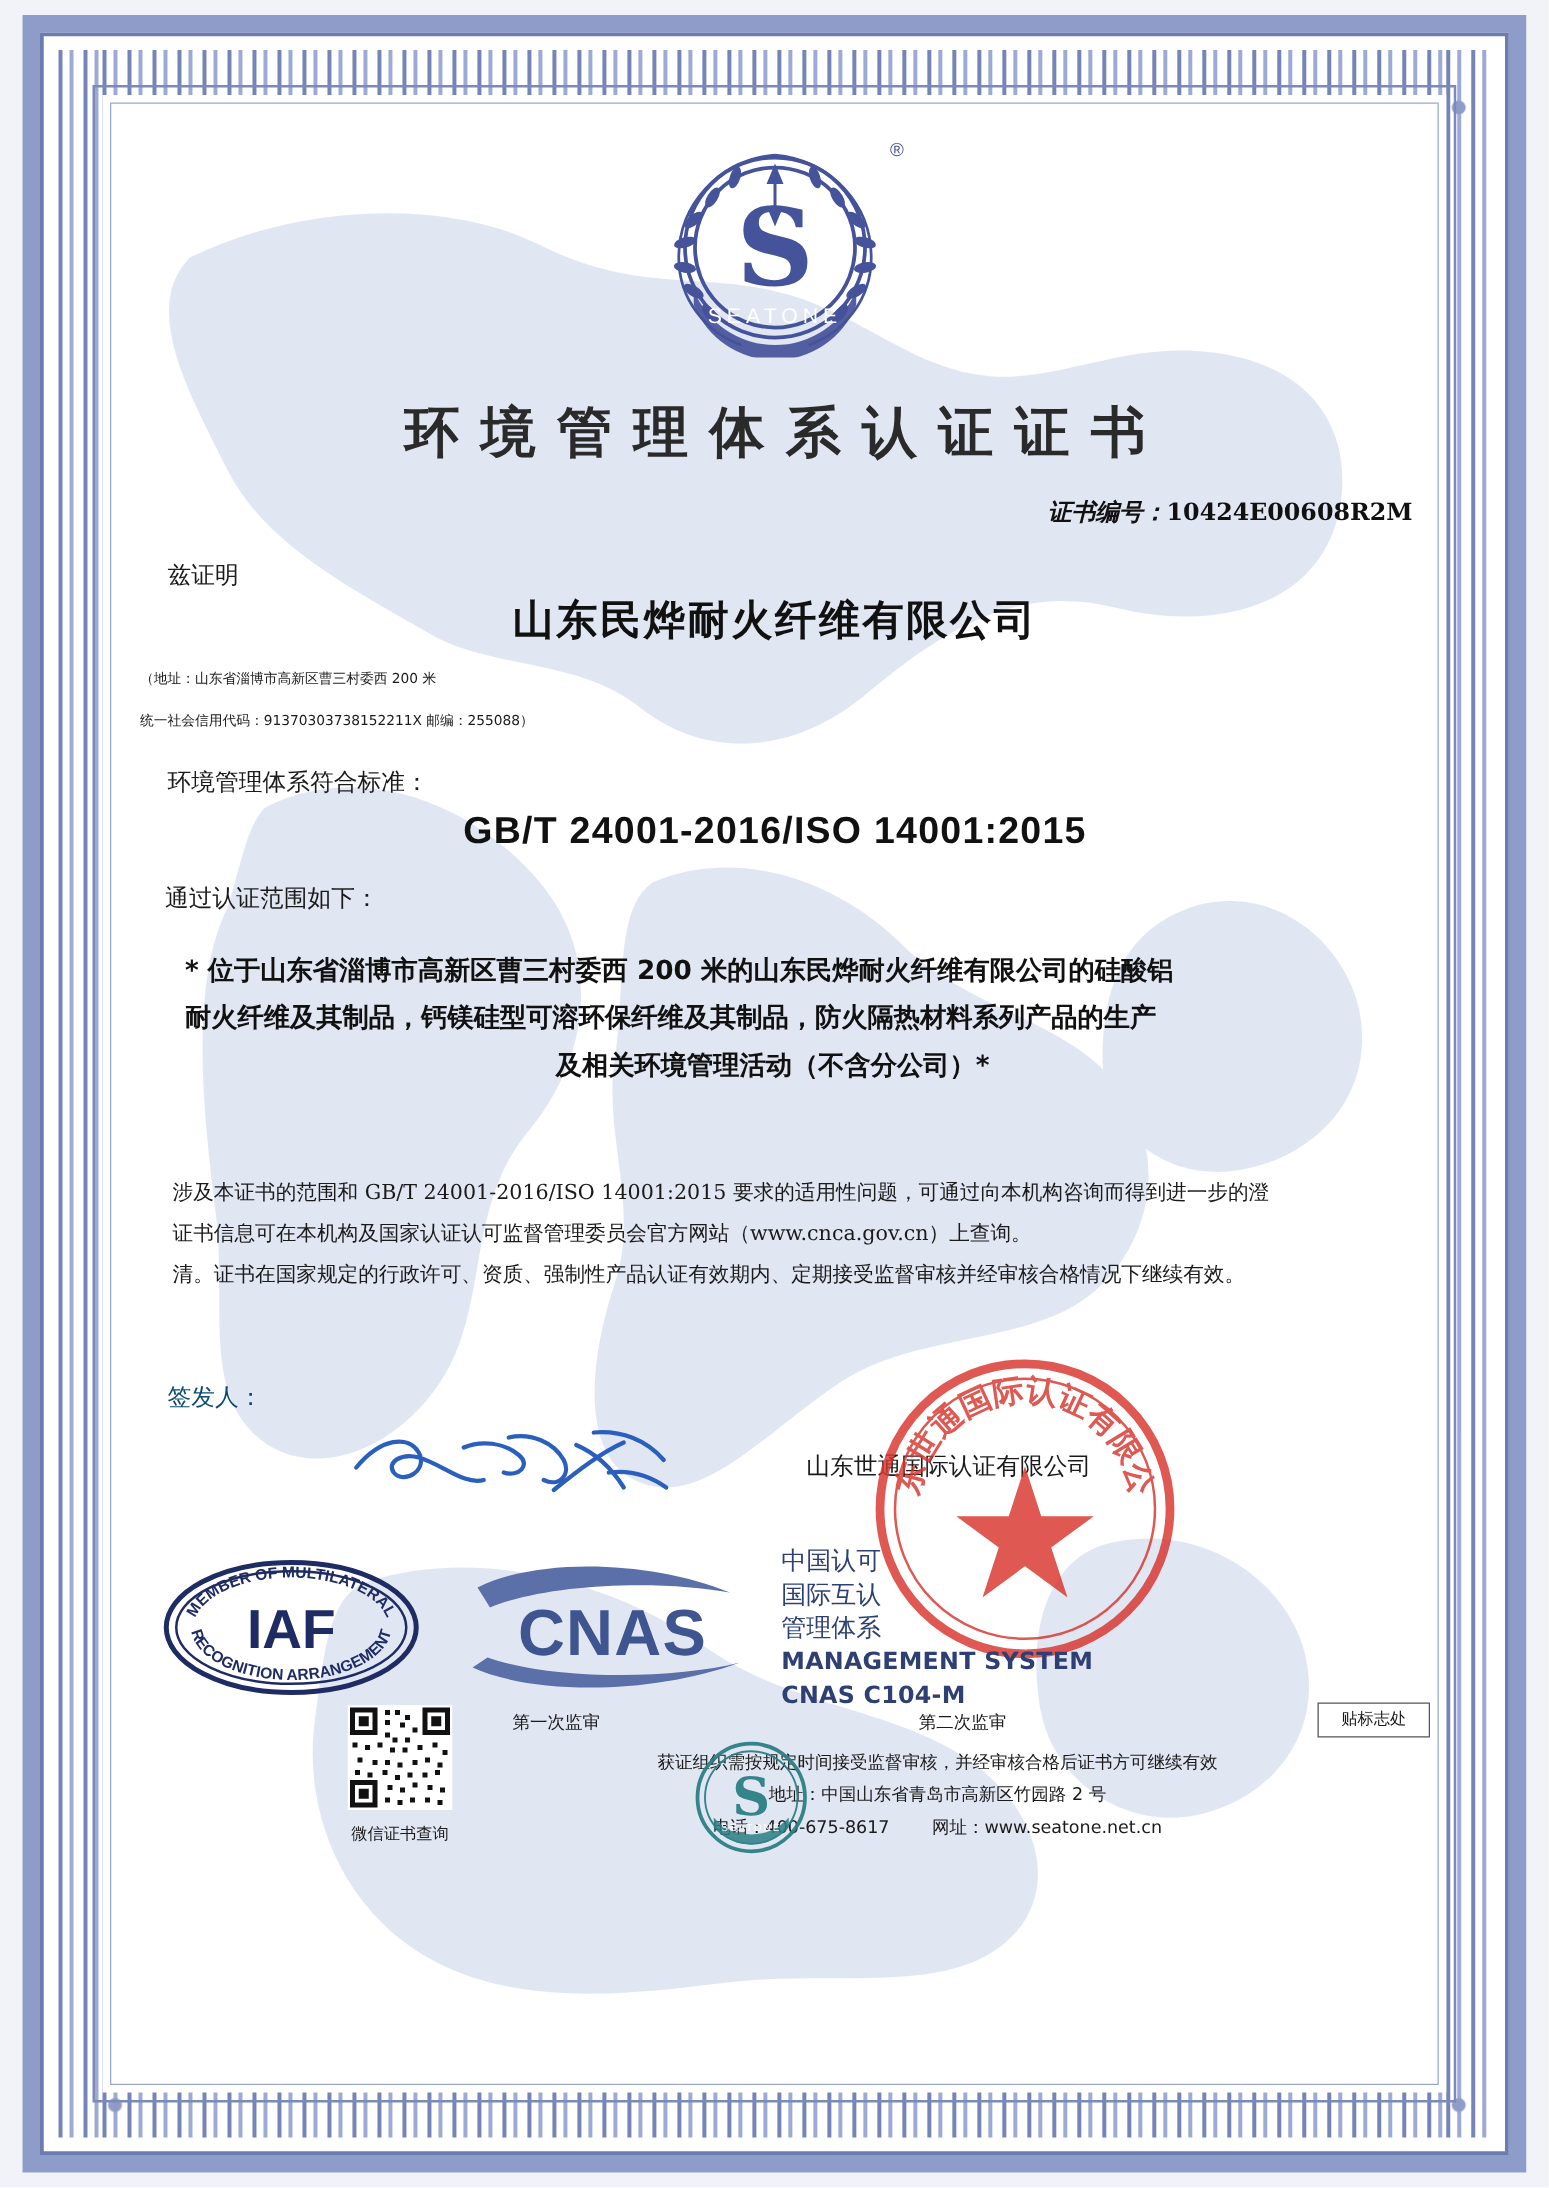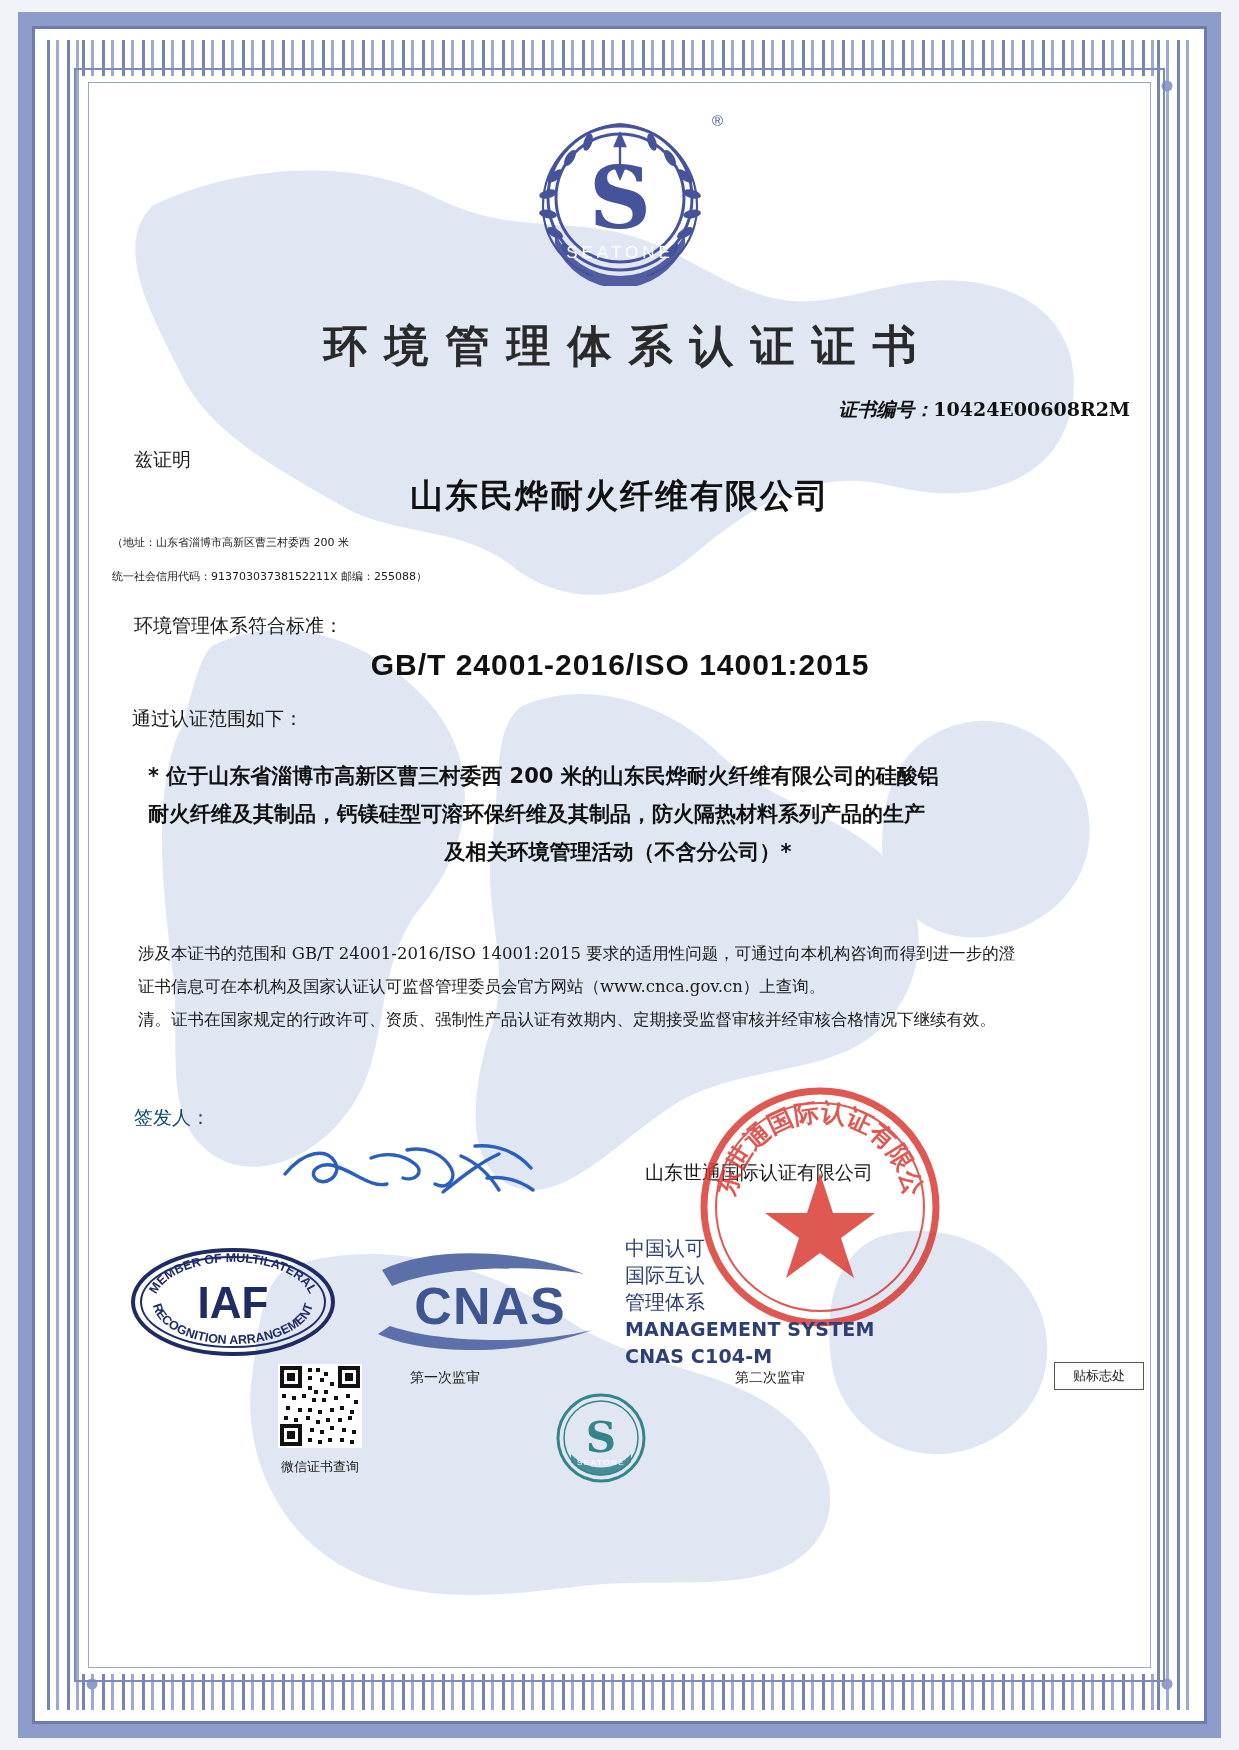--- a/index.html
+++ b/index.html
@@ -588,20 +588,27 @@
       </svg>
     </div>
     <div class="qr-label">微信证书查询</div>
 
     <div class="surv">
       <div class="cell c1">第一次监审</div>
       <div class="cell c2">第二次监审</div>
       <div class="box">贴标志处</div>
     </div>
 
+    <div class="foot">
+      <div class="row">获证组织需按规定时间接受监督审核，并经审核合格后证书方可继续有效</div>
+      <div class="row">地址：中国山东省青岛市高新区竹园路 2 号</div>
+      <div class="row">
+        <span>电话：</span><span>400-675-8617</span><span class="sep"></span><span>网址：</span><span>www.seatone.net.cn</span>
+      </div>
+    </div>
 
     <div class="foot-seal">
       <svg width="92" height="92" viewBox="0 0 92 92" xmlns="http://www.w3.org/2000/svg">
         <circle cx="46" cy="46" r="43" fill="none" stroke="#2b7f85" stroke-width="3"></circle>
         <circle cx="46" cy="46" r="37" fill="none" stroke="#2b7f85" stroke-width="1.5"></circle>
         <text x="46" y="60" text-anchor="middle" font-family="'DejaVu Serif','Liberation Serif',serif" font-size="42" font-weight="bold" fill="#2b7f85">S</text>
         <path d="M16 62 A40 40 0 0 0 76 62 L76 70 A40 40 0 0 1 16 70 Z" fill="#2b7f85" opacity="0.9"></path>
         <text x="46" y="73" text-anchor="middle" font-family="'Liberation Sans',sans-serif" font-size="8" letter-spacing="1.5" fill="#ffffff">SEATONE</text>
       </svg>
     </div>

